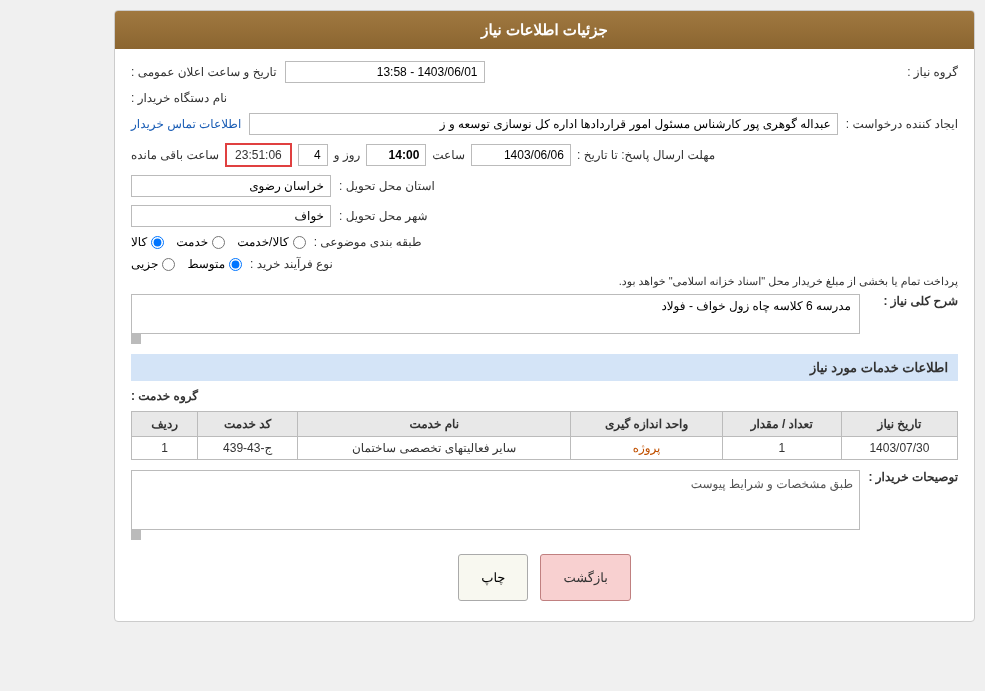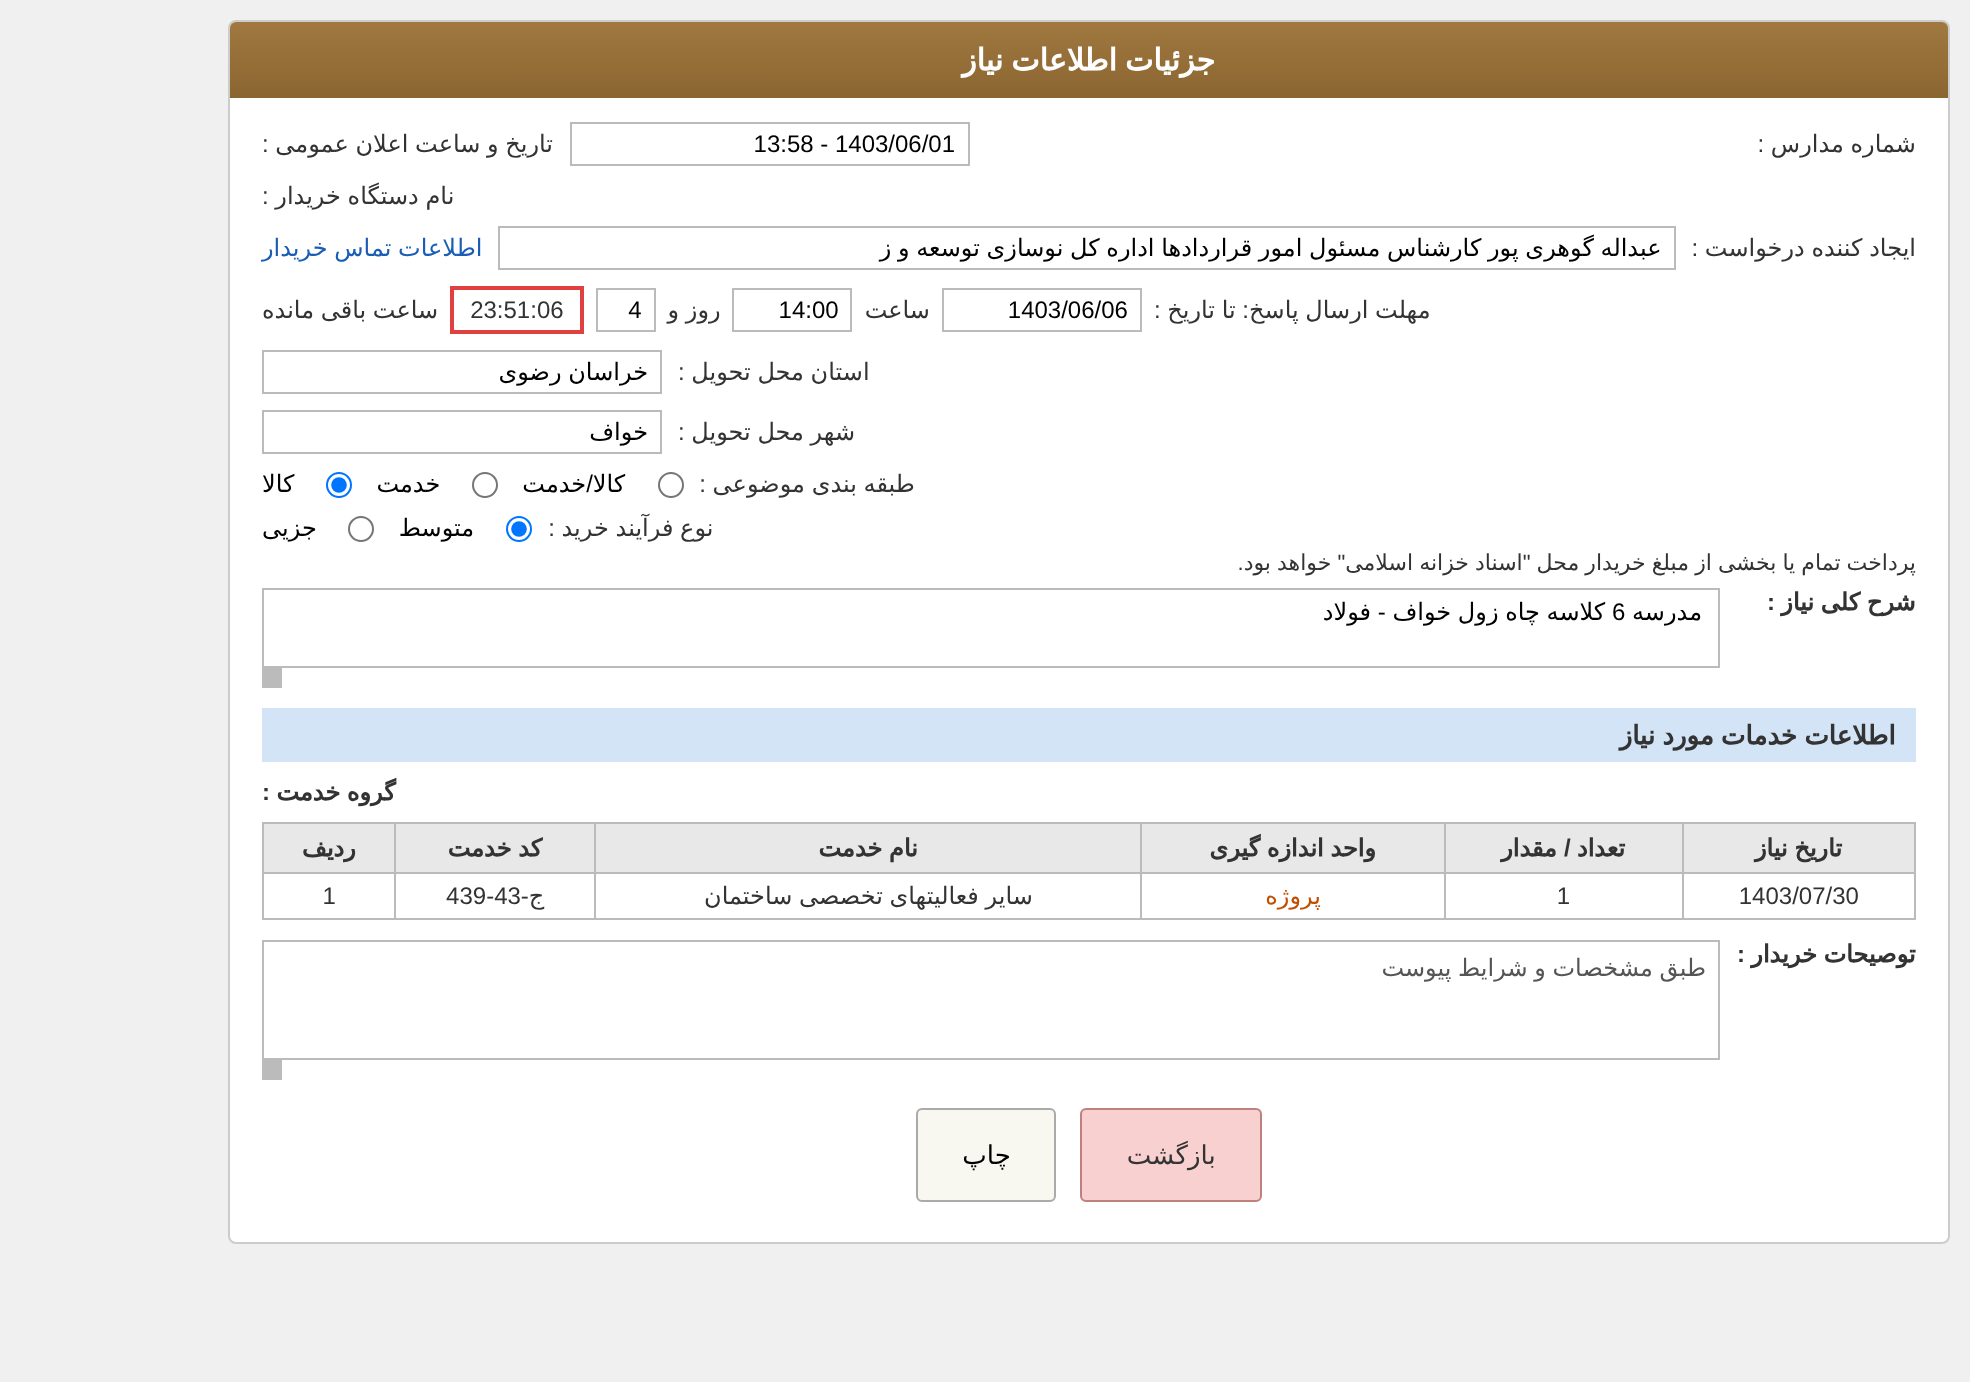--- a/index.html
+++ b/index.html
@@ -68,21 +68,21 @@
     }
     .radio-group {
       display: flex;
       align-items: center;
       gap: 12px;
       flex-direction: row;
     }
     .radio-item {
       display: flex;
       align-items: center;
-      gap: 16px;
+      gap: 4px;
       font-size: 12px;
     }
     .service-table {
       width: 100%;
       border-collapse: collapse;
       margin-top: 6px;
       font-size: 12px;
     }
     .service-table th {
       background: #e8e8e8;
@@ -173,41 +173,41 @@
   </style>
 </head>
 <body>
 
 <div class="page-container">
   <div class="main-card">
     <div class="card-header">جزئیات اطلاعات نیاز</div>
     <div class="card-body">
 
       <div class="row-flex" style="justify-content: flex-end; margin-bottom:8px;">
-        <span class="inline-label">شماره مدارس :</span>
+        <span class="inline-label">گروه نیاز :</span>
         <div style="flex:1;"></div>
         <div class="field-box" style="min-width:200px;">1403/06/01 - 13:58</div>
         <span class="inline-label">تاریخ و ساعت اعلان عمومی :</span>
       </div>
 
       <div class="row-flex" style="justify-content:flex-end; margin-bottom:8px;">
         <span class="inline-label">نام دستگاه خریدار :</span>
       </div>
 
       <div class="row-flex" style="justify-content:flex-end; margin-bottom:8px;">
         <span class="inline-label">ایجاد کننده درخواست :</span>
         <div class="field-box" style="flex:1; text-align:right;">عبداله گوهری پور کارشناس مسئول امور قراردادها  اداره کل نوسازی  توسعه و ز</div>
         <span class="blue-link">اطلاعات تماس خریدار</span>
       </div>
 
       <div class="row-flex" style="justify-content:flex-end; margin-bottom:8px; flex-wrap:wrap; gap:6px;">
         <span class="inline-label">مهلت ارسال پاسخ: تا تاریخ :</span>
         <div class="field-box" style="min-width:100px;">1403/06/06</div>
         <span class="inline-label">ساعت</span>
-        <div class="field-box" style="min-width:60px;">14:00</div>
+        <div class="field-box" style="min-width:60px;font-weight:bold;">14:00</div>
         <span class="inline-label">روز و</span>
         <div class="field-box" style="min-width:30px;">4</div>
         <div class="timer-box">23:51:06</div>
         <span class="inline-label">ساعت باقی مانده</span>
       </div>
 
       <div class="row-flex" style="justify-content:flex-end; margin-bottom:8px;">
         <span class="inline-label">استان محل تحویل :</span>
         <div class="field-box" style="min-width:200px;">خراسان رضوی</div>
       </div>

